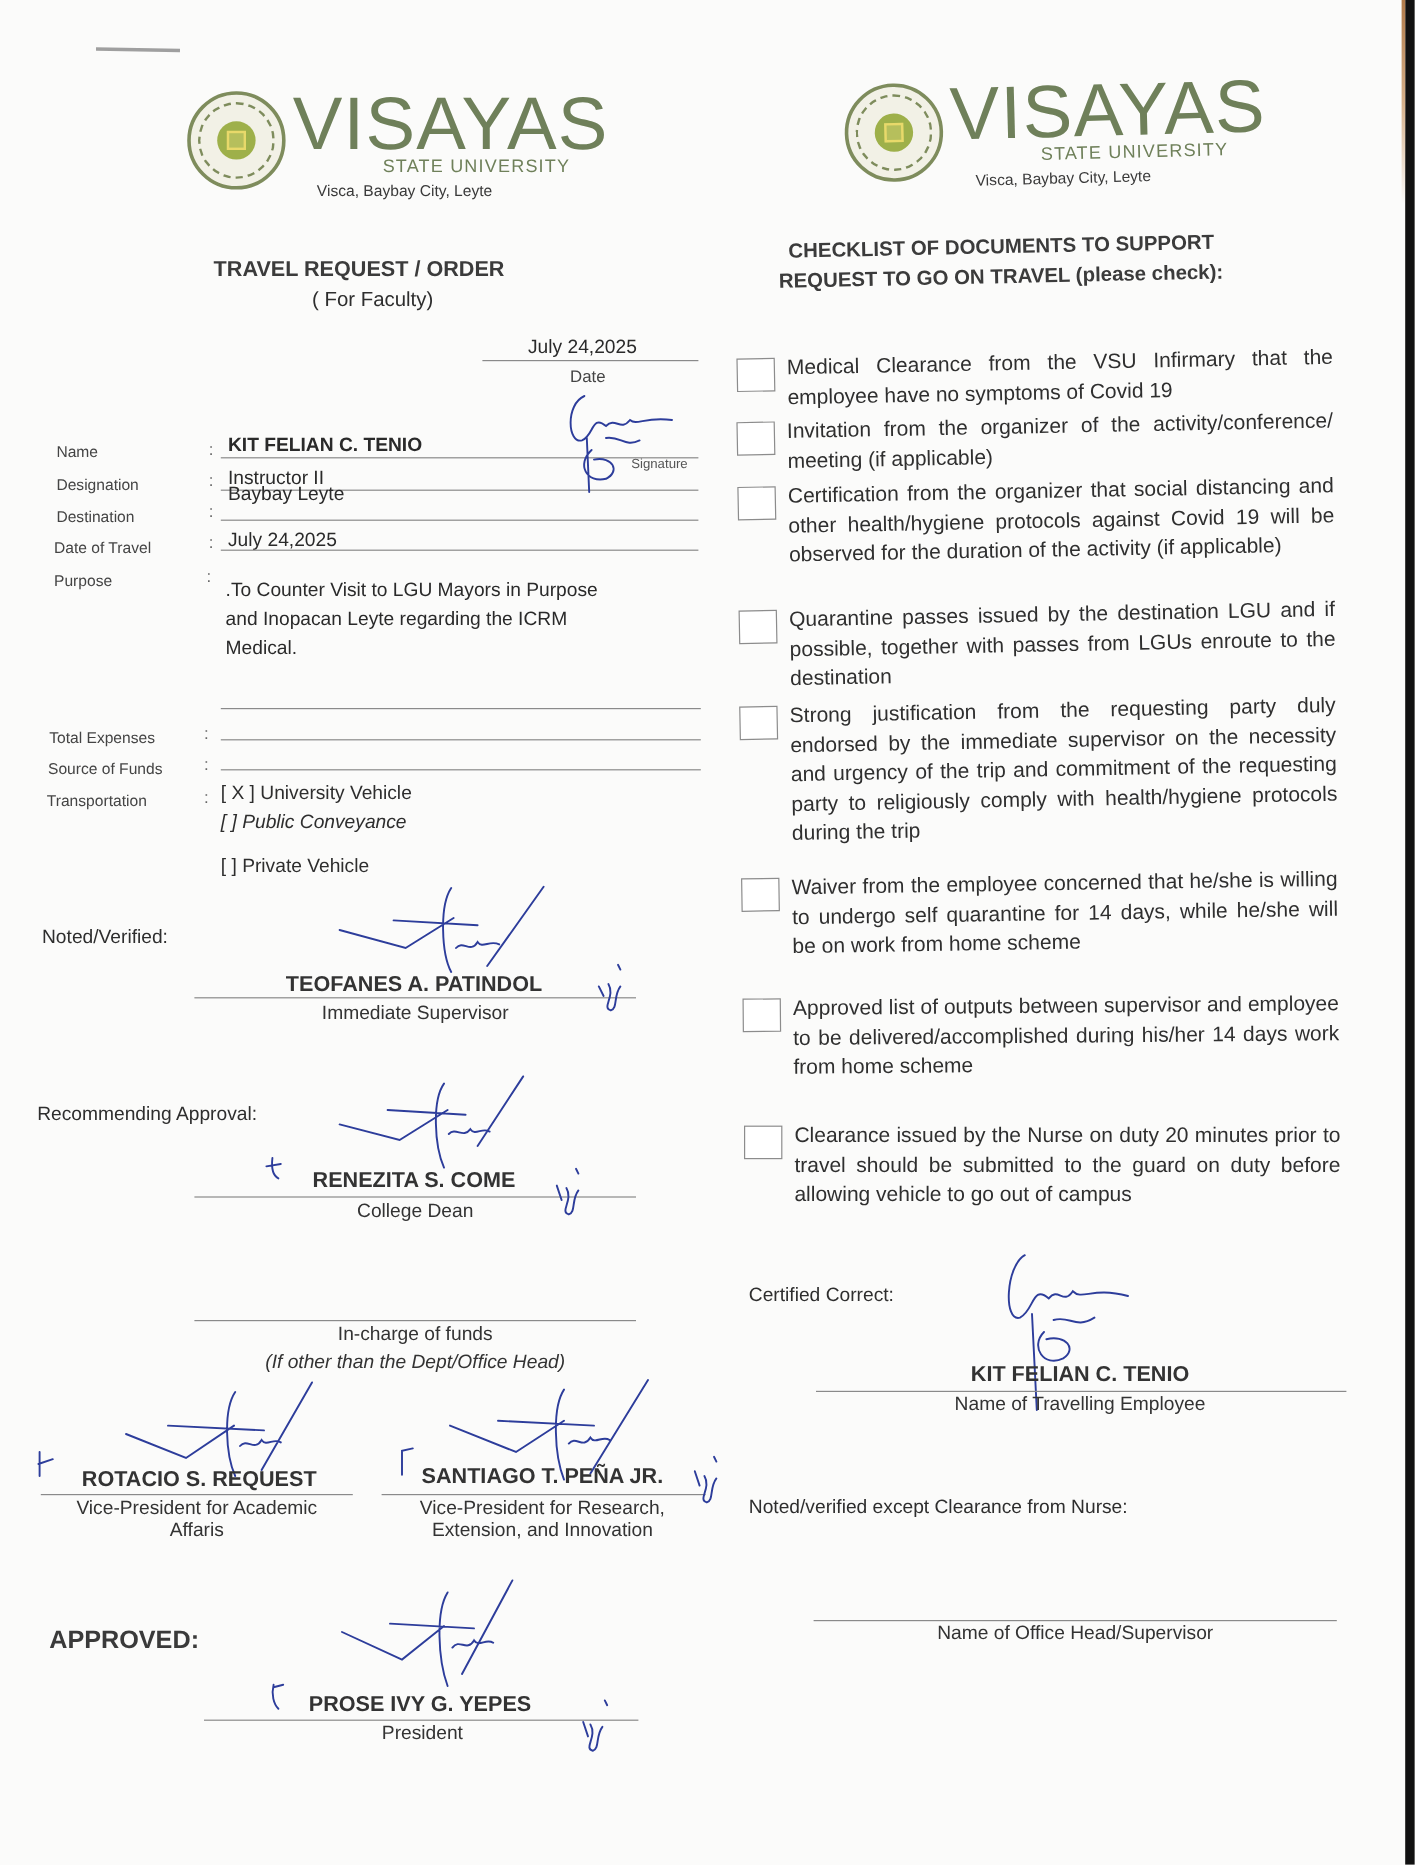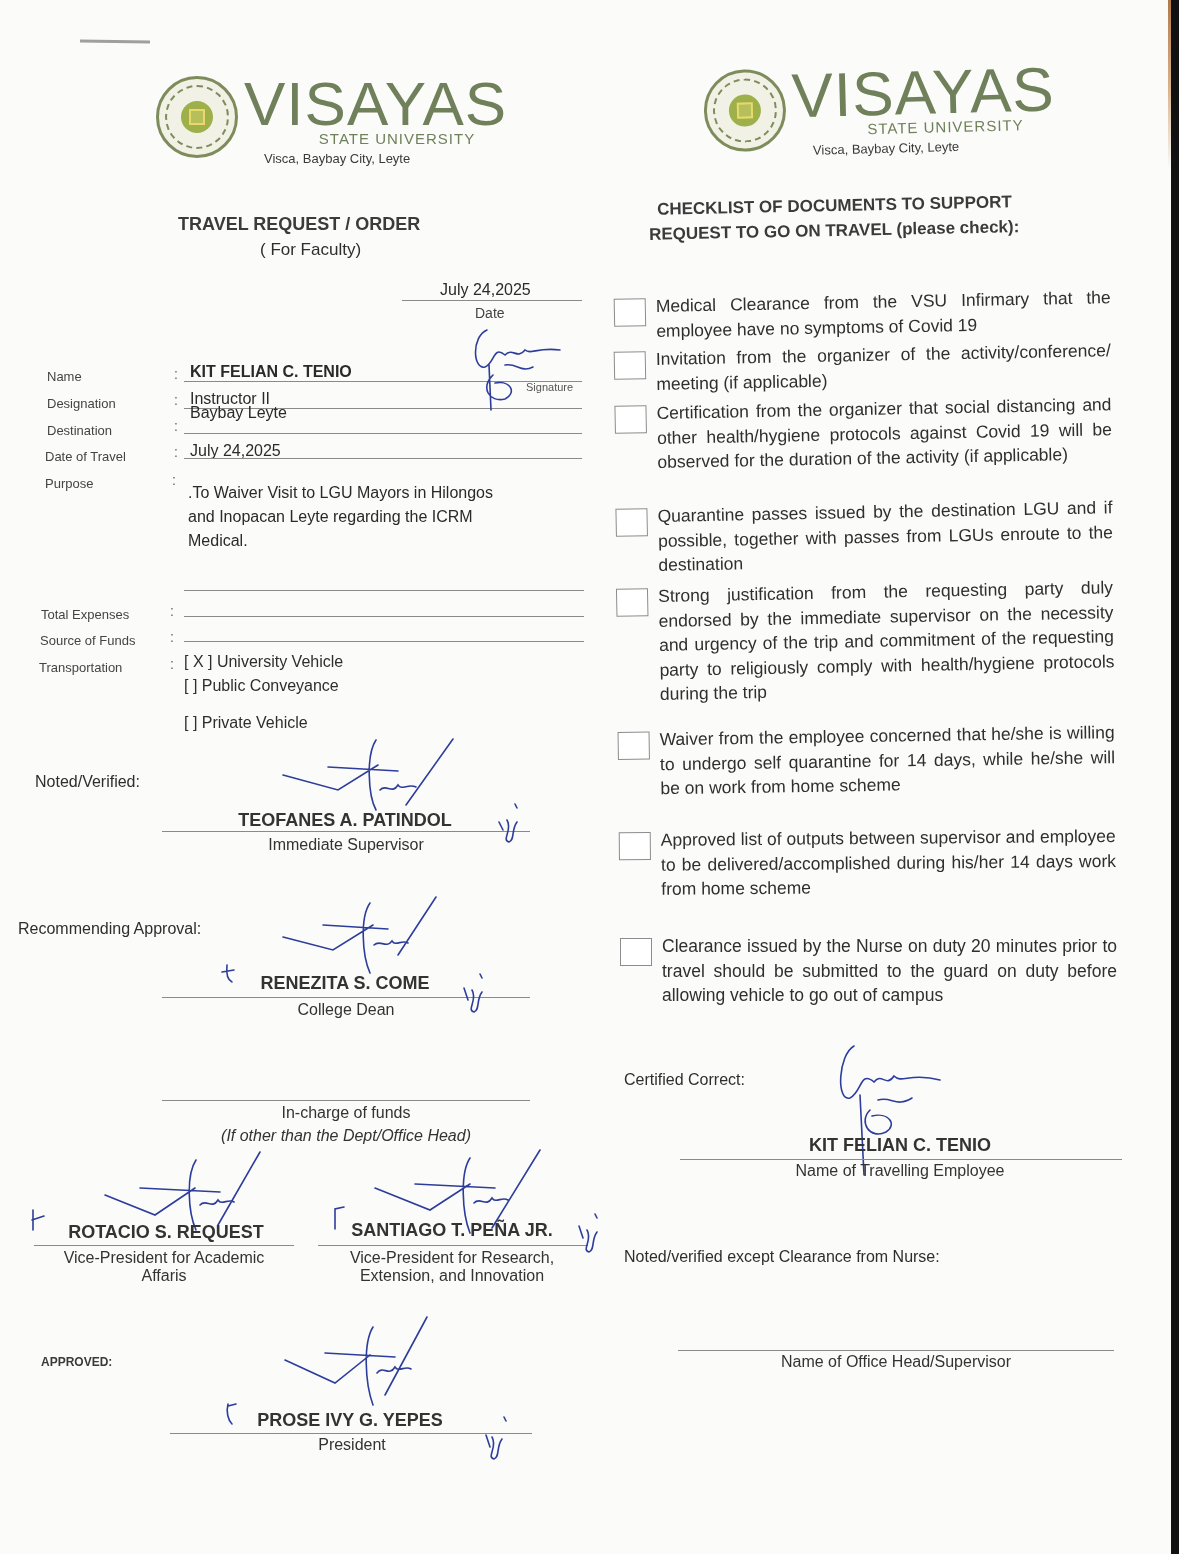--- a/index.html
+++ b/index.html
@@ -89,56 +89,56 @@
 <div class="line" style="left:184px;top:433px;width:398px;"></div>
 
 <div class="abs lbl" style="left:45px;top:449px;">Date of Travel</div>
 <div class="abs colon" style="left:174px;top:444px;">:</div>
 <div class="abs val" style="left:190px;top:442px;">July 24,2025</div>
 <div class="line" style="left:184px;top:458px;width:398px;"></div>
 
 <div class="abs lbl" style="left:45px;top:476px;">Purpose</div>
 <div class="abs colon" style="left:172px;top:472px;">:</div>
 <div class="abs val" style="left:188px;top:481px;line-height:24px;">
-  <div>.To Waiver Visit to LGU Mayors in Hilongos</div>
+  <div>.To Counter Visit to LGU Mayors in Purpose</div>
   <div>and Inopacan Leyte regarding the ICRM</div>
   <div>Medical.</div>
 </div>
 <div class="line" style="left:184px;top:590px;width:400px;"></div>
 
 <div class="abs lbl" style="left:41px;top:607px;">Total Expenses</div>
 <div class="abs colon" style="left:170px;top:603px;">:</div>
 <div class="line" style="left:184px;top:616px;width:400px;"></div>
 
 <div class="abs lbl" style="left:40px;top:633px;">Source of Funds</div>
 <div class="abs colon" style="left:170px;top:629px;">:</div>
 <div class="line" style="left:184px;top:641px;width:400px;"></div>
 
 <div class="abs lbl" style="left:39px;top:660px;">Transportation</div>
 <div class="abs colon" style="left:170px;top:656px;">:</div>
 <div class="abs" style="left:184px;top:653px;font-size:16px;"><span>[ X ]</span> <span>University Vehicle</span></div>
-<div class="abs" style="left:184px;top:677px;font-size:16px;"><span>[ ]</span> <span>Public Conveyance</span></div>
+<div class="abs" style="left:184px;top:677px;font-size:16px;font-style:italic;"><span>[ ]</span> <span>Public Conveyance</span></div>
 <div class="abs" style="left:184px;top:714px;font-size:16px;"><span>[ ]</span> <span>Private Vehicle</span></div>
 
 <svg class="abs" style="left:465px;top:325px;" width="110" height="90">
   <path class="ink" d="M22 5 C6 12 8 45 20 42 C30 38 28 20 40 30 C48 22 52 35 60 25 C66 30 72 22 95 25 M40 40 C52 38 56 48 68 42 M28 50 C15 62 24 78 40 74 C52 68 46 55 30 58 M24 40 L26 85"></path>
 </svg>
 
 <div class="abs" style="left:35px;top:773px;font-size:16px;">Noted/Verified:</div>
 <svg class="abs" style="left:278px;top:735px;" width="190" height="80">
   <path class="ink" d="M175 4 L128 70 M5 40 L60 55 L100 30 M50 32 L120 36 M98 5 C88 20 90 60 98 75 M102 55 C108 48 114 60 120 50 C124 56 130 48 138 52"></path>
 </svg>
 <div class="abs sig-name" style="left:160px;top:810px;width:370px;">TEOFANES A. PATINDOL</div>
 <div class="line" style="left:162px;top:831px;width:368px;"></div>
 <div class="abs sig-role" style="left:162px;top:836px;width:368px;">Immediate Supervisor</div>
 <svg class="abs" style="left:495px;top:800px;" width="30" height="45">
     <path class="ink" d="M4 22 L8 30 M12 20 C18 30 6 40 14 42 C20 40 16 30 22 22 M20 4 L22 8"></path>
   </svg>
 
-<div class="abs" style="left:18px;top:920px;font-size:16px;">Recommending Approval:</div>
+<div class="abs" style="left:31px;top:920px;font-size:16px;">Recommending Approval:</div>
 <svg class="abs" style="left:278px;top:895px;" width="170" height="85">
   <path class="ink" d="M158 2 L120 60 M5 42 L55 55 L95 30 M45 30 L110 34 M92 8 C82 22 84 60 92 78 M96 50 C102 44 108 54 114 46 C118 52 124 44 130 48"></path>
 </svg>
 <svg class="abs" style="left:218px;top:962px;" width="20" height="25">
     <path class="ink" d="M4 10 L16 8 M9 3 C8 12 10 18 14 20"></path>
   </svg>
 <div class="abs sig-name" style="left:160px;top:973px;width:370px;">RENEZITA S. COME</div>
 <div class="line" style="left:162px;top:997px;width:368px;"></div>
 <div class="abs sig-role" style="left:162px;top:1001px;width:368px;">College Dean</div>
 <svg class="abs" style="left:460px;top:970px;" width="30" height="45">
@@ -171,21 +171,21 @@
 <div class="abs sig-name" style="left:322px;top:1220px;width:260px;">SANTIAGO T. PEÑA JR.</div>
 <div class="line" style="left:318px;top:1245px;width:270px;"></div>
 <div class="abs sig-role" style="left:322px;top:1249px;width:260px;">
   <div>Vice-President for Research,</div>
   <div>Extension, and Innovation</div>
 </div>
 <svg class="abs" style="left:575px;top:1212px;" width="30" height="45">
     <path class="ink" d="M4 14 L8 26 M12 18 C18 28 6 38 14 40 C20 38 16 28 22 20 M20 2 L22 6"></path>
   </svg>
 
-<div class="abs bold" style="left:41px;top:1355px;font-size:12px;color:#3a3a3a;">APPROVED:</div>
+<div class="abs bold" style="left:41px;top:1355px;font-size:21px;color:#3a3a3a;">APPROVED:</div>
 <svg class="abs" style="left:255px;top:1315px;" width="180" height="95">
   <path class="ink" d="M172 2 L130 80 M30 45 L80 68 L115 40 M70 38 L140 42 M118 12 C108 28 110 68 118 90 M122 58 C128 50 134 62 140 52 C144 58 150 50 156 54"></path>
 </svg>
 <svg class="abs" style="left:222px;top:1400px;" width="20" height="30">
     <path class="ink" d="M6 4 C4 12 6 20 10 24 M6 6 L14 4"></path>
   </svg>
 <div class="abs sig-name" style="left:168px;top:1410px;width:364px;">PROSE IVY G. YEPES</div>
 <div class="line" style="left:170px;top:1433px;width:362px;"></div>
 <div class="abs sig-role" style="left:170px;top:1436px;width:364px;">President</div>
 <svg class="abs" style="left:480px;top:1415px;" width="30" height="50">

